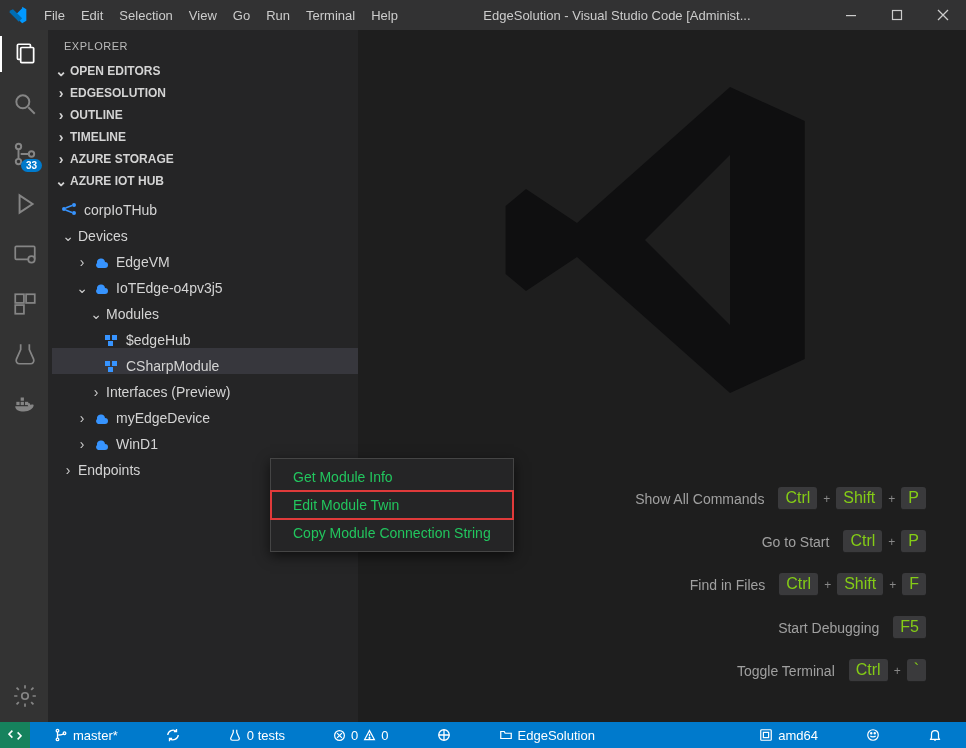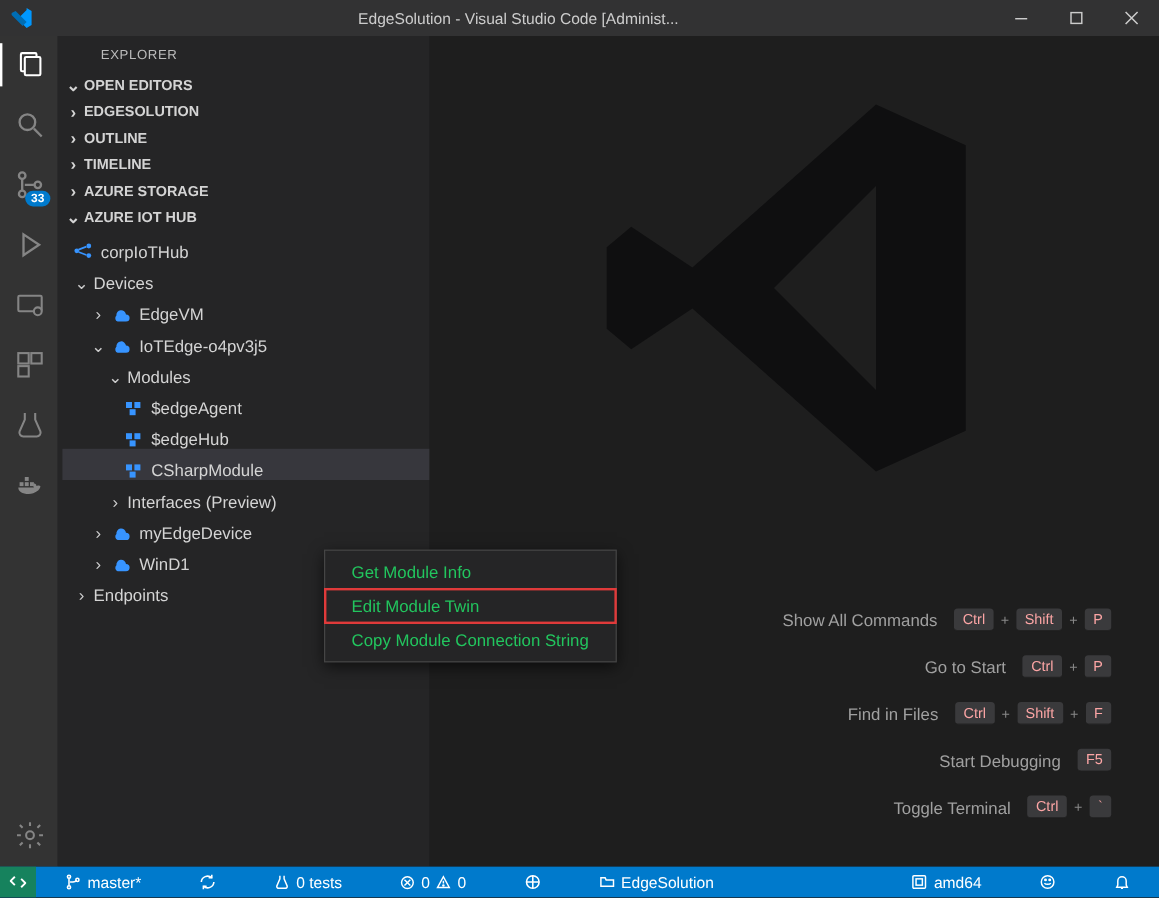--- a/index.html
+++ b/index.html
@@ -20,41 +20,41 @@
   
   .activitybar { width: 48px; background: #333333; display: flex; flex-direction: column; align-items: center; padding-top: 10px; gap: 22px; position: relative; }
   .activitybar .abicon { width: 28px; height: 28px; color: #858585; position: relative; display:flex; align-items:center; justify-content:flex-end;}
   .activitybar .abicon.active { color: #fff; }
   .activitybar .abicon.active::before { content: ""; position: absolute; left: -10px; top: -4px; width: 2px; height: 36px; background: #fff; }
   .activitybar .badge { position: absolute; bottom: -4px; right: -4px; background: #007acc; color: #fff; border-radius: 10px; font-size: 10px; padding: 1px 5px; font-weight: 600; }
   .activitybar .bottom { margin-top: auto; margin-bottom: 12px; }
 
   
   .sidebar { width: 310px; background: #252526; color: #ccc; font-size: 13px; display: flex; flex-direction: column; }
-  .sidebar .panel-title { padding: 10px 36px 8px; font-size: 11px; color: #bbb; letter-spacing: 0.5px; }
+  .sidebar .panel-title { padding: 10px 16px 8px; font-size: 11px; color: #bbb; letter-spacing: 0.5px; }
   .section { display: flex; align-items: center; padding: 3px 6px; font-weight: 700; font-size: 12px; color: #d4d4d4; cursor: default; }
   .chev { width: 14px; display:inline-flex; justify-content:center; margin-right: 2px; font-size: 14px; }
   .tree { padding-left: 4px; }
   .tree .node { display: flex; align-items: flex-end; height: 26px; font-size: 14px; color: #d4d4d4; cursor: default; }
   .tree .node.selected { background: #37373d; }
   .tree .node .chev { width: 16px; font-size: 14px; color: #ccc; }
   .tree .node .icon { width: 18px; height: 18px; margin-right: 6px; display:inline-flex; align-items:center; justify-content:center;}
   .indent-0 { padding-left: 8px; }
   .indent-1 { padding-left: 22px; }
   .indent-2 { padding-left: 36px; }
   .indent-3 { padding-left: 50px; }
 
   
   .editor { flex: 1; background: #1e1e1e; position: relative; display: flex; flex-direction: column; align-items: center; justify-content: center; }
   .editor .watermark { position: absolute; top: 40px; left: 50%; transform: translateX(-50%); opacity: 1; }
   .editor .shortcuts { position: absolute; bottom: 40px; right: 40px; display: flex; flex-direction: column; gap: 20px; font-size: 14px; color: #9a9a9a; align-items: flex-end; }
   .shortcuts .row { display: flex; align-items: center; gap: 14px; justify-content: flex-end; }
   .shortcuts .row .label { min-width: 150px; text-align: right; color: #a0a0a0;}
   .keys { display: flex; align-items: center; gap: 6px; }
-  .key { background: #3a3a3c; color: #fca5a5; border-radius: 3px; padding: 2px 7px; font-size: 12px; border-bottom: 1px solid #222; }
+  .key { background: #3a3a3c; color: #84cc16; border-radius: 3px; padding: 2px 7px; font-size: 16px; border-bottom: 1px solid #222; }
   .plus { color: #888; font-size: 12px; }
 
   
   .context-menu { position: absolute; left: 270px; top: 458px; background: #252526; border: 1px solid #454545; box-shadow: 0 4px 12px rgba(0,0,0,0.6); padding: 4px 0; z-index: 50; }
   .context-menu .item { padding: 6px 22px; font-size: 14px; color: #22c55e; cursor: default; white-space: nowrap; }
   .context-menu .item.framed { outline: 2px solid #e03a3a; outline-offset: -1px; }
 
   
   .statusbar { height: 26px; background: #007acc; color: #fff; display: flex; align-items: center; font-size: 13px; }
   .statusbar .sbitem { display: flex; align-items: center; padding: 0 24px; gap: 5px; height: 100%; }
@@ -66,20 +66,30 @@
 </head>
 <body>
 
 <div class="titlebar">
   <span class="vscode-logo">
     <svg viewBox="0 0 24 24" width="20" height="20">
         <path fill="#0098ff" d="M17 2l5 3v14l-5 3-9-9 9-9z"></path>
         <path fill="#006db3" d="M2 7l4-2 11 11-4 4L2 9z"></path>
       </svg>
   </span>
+  <div class="menus">
+    <span>File</span>
+    <span>Edit</span>
+    <span>Selection</span>
+    <span>View</span>
+    <span>Go</span>
+    <span>Run</span>
+    <span>Terminal</span>
+    <span>Help</span>
+  </div>
   <div class="title">EdgeSolution - Visual Studio Code [Administ...</div>
   <div class="win-controls">
     <div>
         <svg width="12" height="12">
           <rect x="1" y="6" width="10" height="1.2" fill="#ccc"></rect>
         </svg>
       </div>
     <div>
         <svg width="12" height="12">
           <rect x="1.5" y="1.5" width="9" height="9" fill="none" stroke="#ccc" stroke-width="1.2"></rect>
@@ -224,30 +234,20 @@
           <span>Modules</span>
         </div>
       <div class="node indent-3">
           <span class="icon">
             <svg width="16" height="16" viewBox="0 0 16 16" fill="#3794ff">
               <rect x="2" y="4" width="5" height="5"></rect>
               <rect x="9" y="4" width="5" height="5"></rect>
               <rect x="5" y="10" width="5" height="5"></rect>
             </svg>
           </span>
-          <span>$edgeAgent</span>
-        </div>
-      <div class="node indent-3">
-          <span class="icon">
-            <svg width="16" height="16" viewBox="0 0 16 16" fill="#3794ff">
-              <rect x="2" y="4" width="5" height="5"></rect>
-              <rect x="9" y="4" width="5" height="5"></rect>
-              <rect x="5" y="10" width="5" height="5"></rect>
-            </svg>
-          </span>
           <span>$edgeHub</span>
         </div>
       <div class="node indent-3 selected">
           <span class="icon">
             <svg width="16" height="16" viewBox="0 0 16 16" fill="#3794ff">
               <rect x="2" y="4" width="5" height="5"></rect>
               <rect x="9" y="4" width="5" height="5"></rect>
               <rect x="5" y="10" width="5" height="5"></rect>
             </svg>
           </span>

